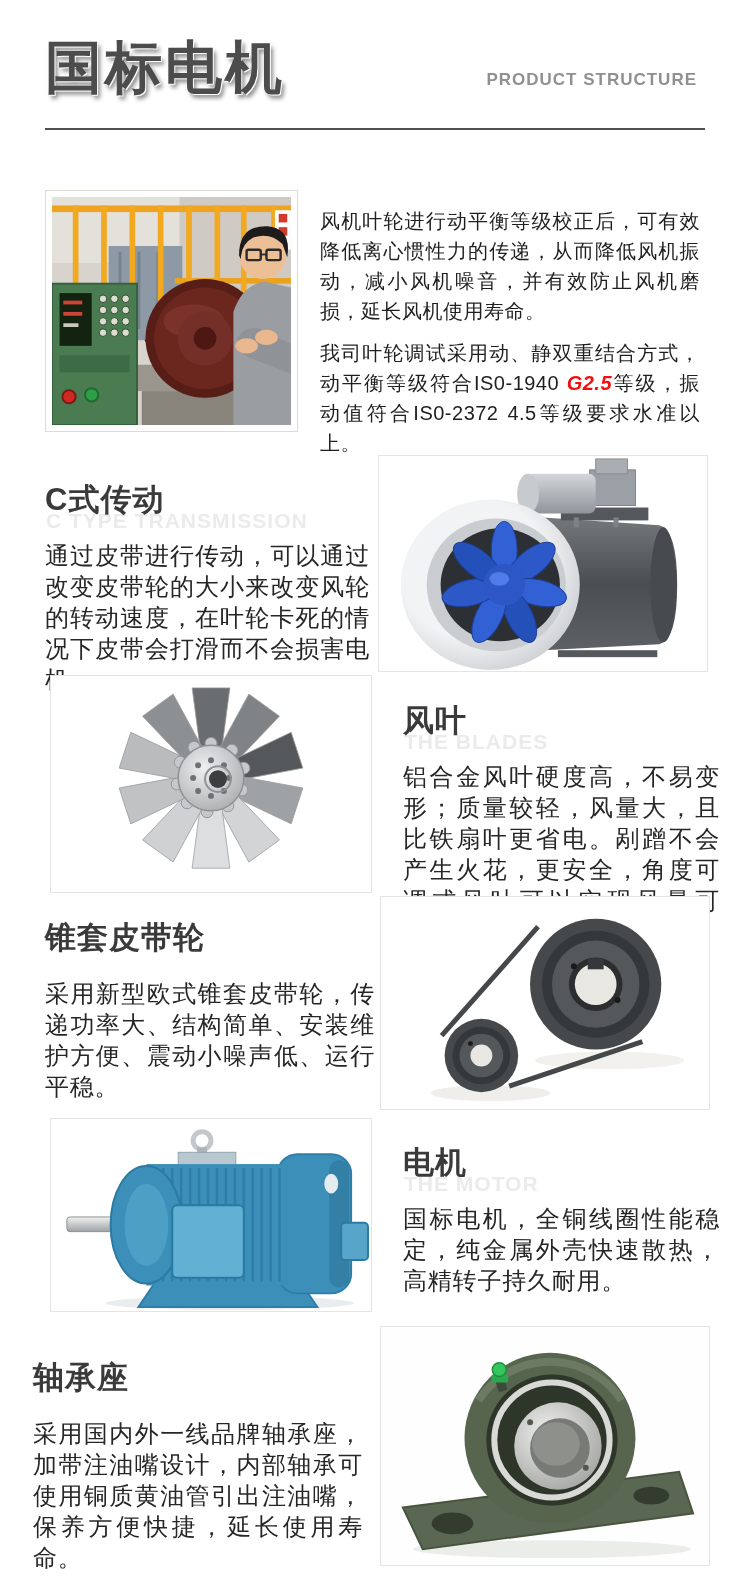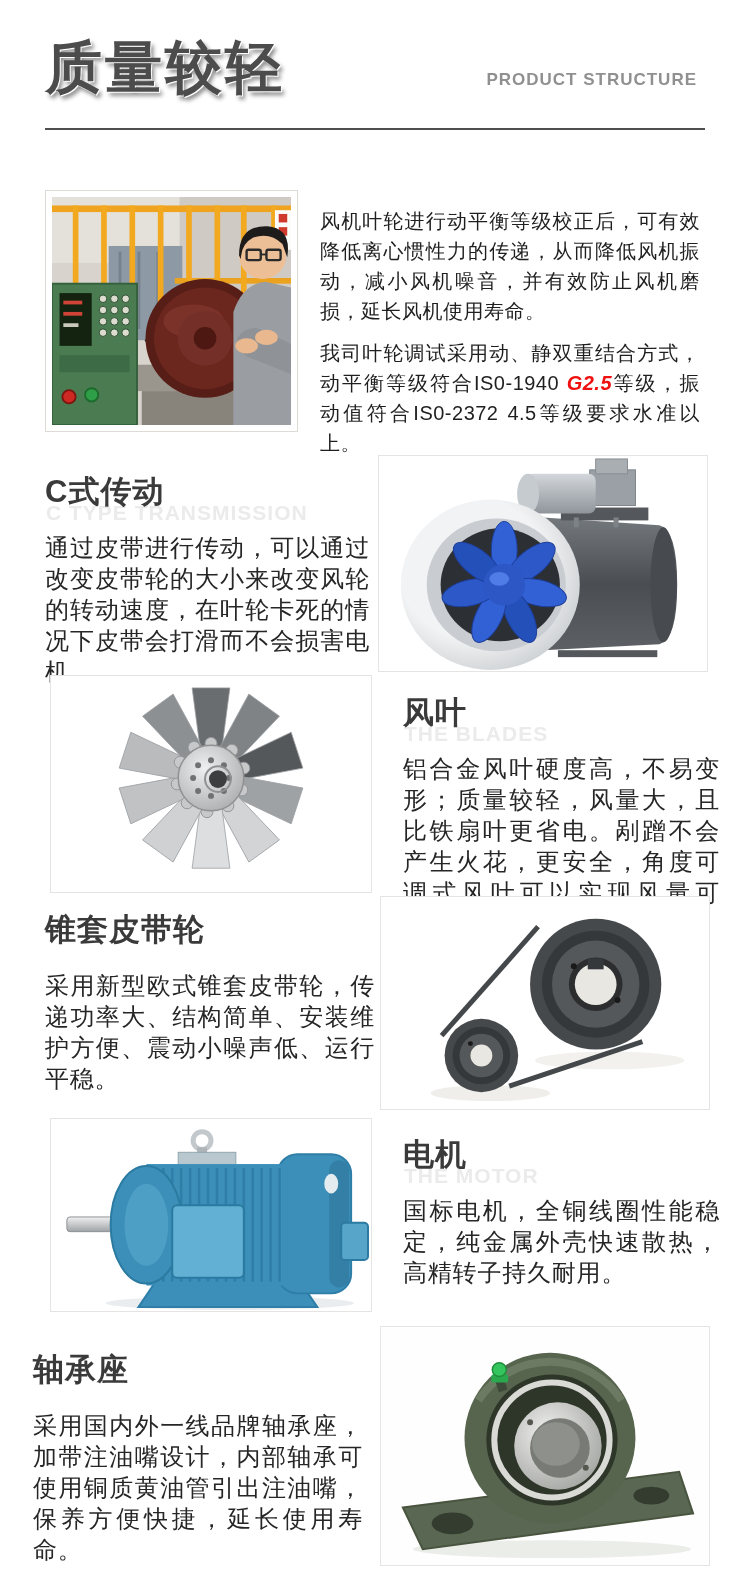--- a/index.html
+++ b/index.html
@@ -21,37 +21,37 @@
   .photo-box{position:absolute;left:45px;top:190px;width:253px;height:242px;box-sizing:border-box;
              border:1px solid #dedbd7;padding:6px;background:#fff;}
   .photo-box svg{width:100%;height:100%;display:block;}
   .intro-text{position:absolute;left:308px;top:194px;width:404px;font-size:20px;line-height:30px;
               color:#1f1f1f;letter-spacing:0.5px;text-align:justify;}
   .intro-text p{margin:12px;}
   .intro-text p+p{margin-top:6px;}
   .hl{color:var(--accent);font-weight:700;font-style:italic;}
 
   
-  .sec{position:absolute;}
+  .sec{position:absolute;margin-top:8px;}
   .sec-h{position:relative;font-size:31px;font-weight:700;color:var(--heading);line-height:36px;}
   .sec-h .t{position:relative;z-index:1;letter-spacing:1px;}
   .sec-h .wm{position:absolute;left:1px;top:21px;z-index:0;font-size:21px;font-weight:700;
              color:var(--wm);letter-spacing:1px;white-space:nowrap;}
   .sec-b{margin-top:22px;font-size:24px;line-height:31px;color:var(--body);
          letter-spacing:0.8px;text-align:justify;}
 
   .imgbox{position:absolute;box-sizing:border-box;background:#fff;border:1px solid #e5e4e2;}
   .imgbox svg{width:100%;height:100%;display:block;}
 </style>
 </head>
 <body>
 
 <div class="page">
 
-  <div class="title">质量较轻</div>
+  <div class="title">国标电机</div>
   <div class="subtitle">PRODUCT STRUCTURE</div>
   <div class="rule"></div>
 
   <div class="photo-box">
     <svg viewBox="0 0 253 242" preserveAspectRatio="none">
       <rect width="253" height="242" fill="#d8d4cd"></rect>
       <rect x="0" y="0" width="253" height="70" fill="#e4e1db"></rect>
       <rect x="135" y="0" width="118" height="242" fill="#cfcbc4"></rect>
       <rect x="60" y="52" width="78" height="100" fill="#8d9aa6"></rect>
       <line x1="72" y1="58" x2="72" y2="140" stroke="#76838f" stroke-width="3"></line>

